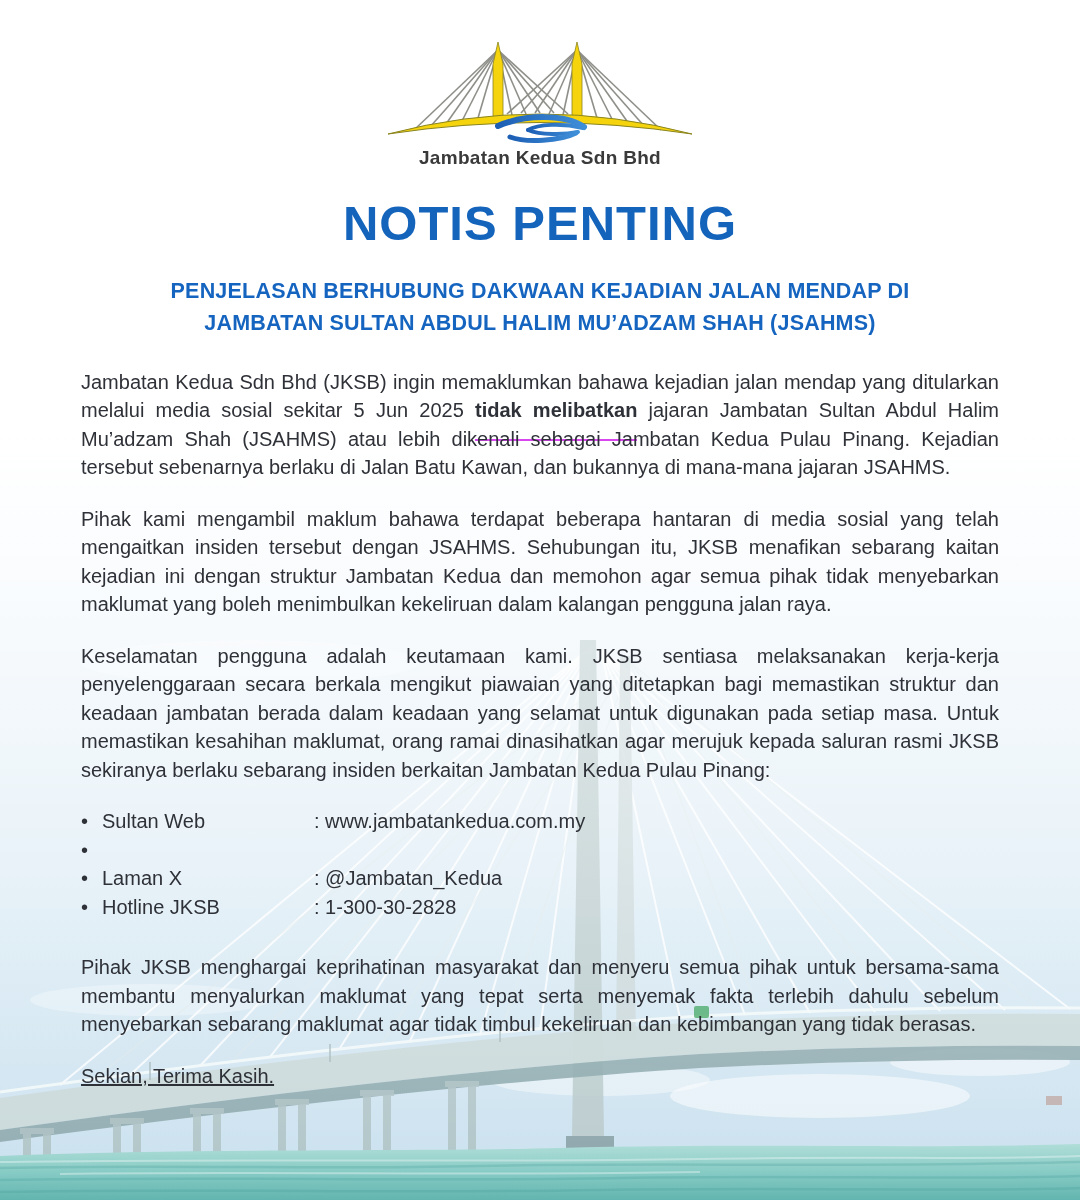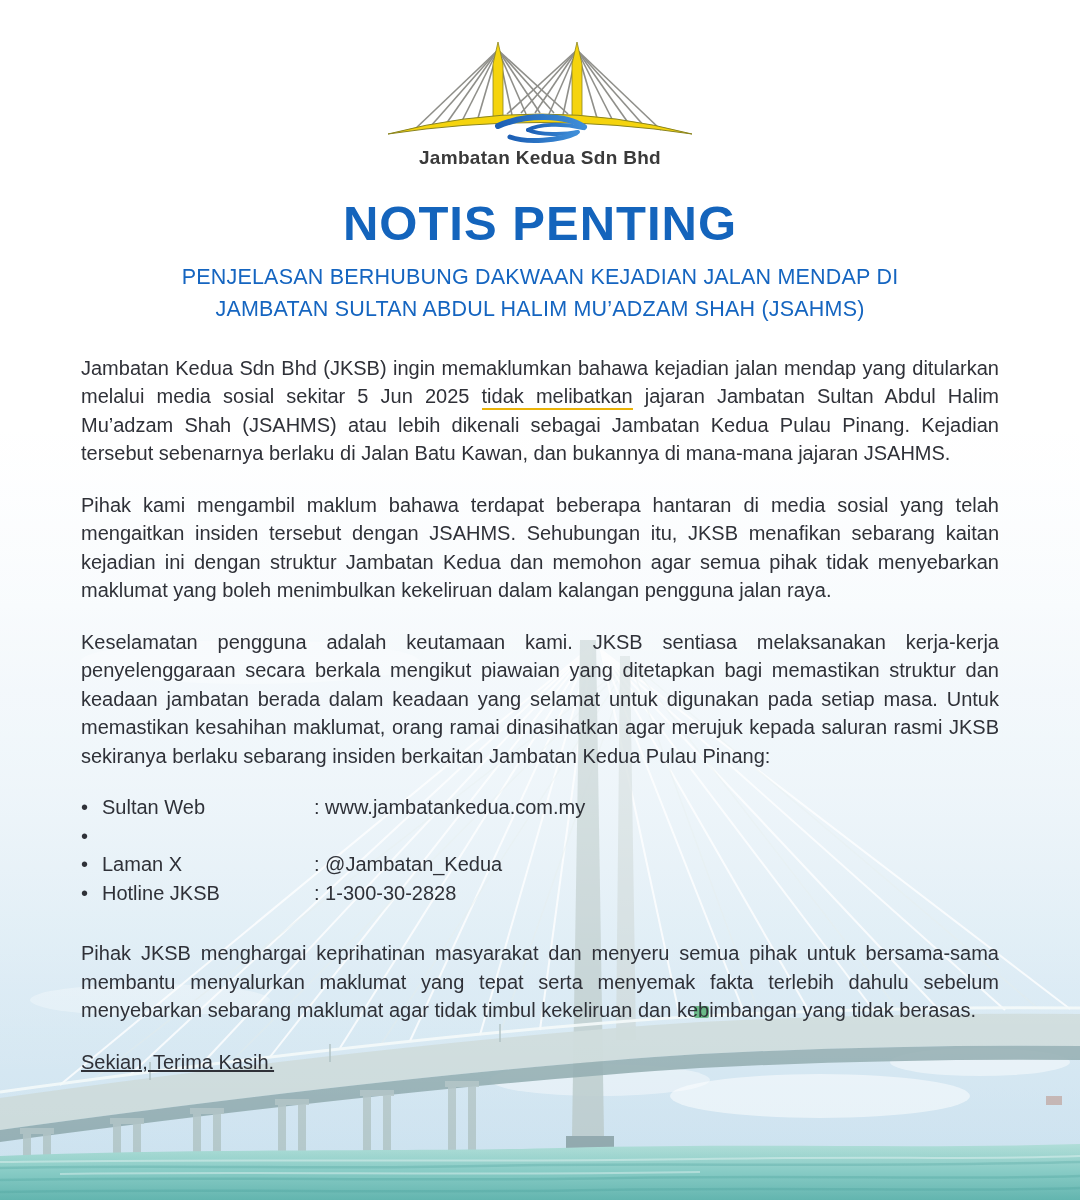--- a/index.html
+++ b/index.html
@@ -17,32 +17,32 @@
     font-size:19px;font-weight:bold;color:#3a3a3a;
     letter-spacing:.3px;margin-top:1px;
   }
 
   .title{
     margin:30px 0 0;text-align:center;
     color:#1464bc;font-size:49px;font-weight:800;
     letter-spacing:1px;line-height:1;
   }
   .subtitle{
-    margin:13px 0 0;text-align:center;
-    color:#1565c0;font-size:21.5px;font-weight:normal;
+    margin:27px 0 0;text-align:center;
+    color:#1565c0;font-size:21.5px;font-weight:bold;
     line-height:1.5;letter-spacing:.2px;
   }
 
   .body-copy{margin-top:28px;}
   .body-copy p{
     margin:0 0 23px;font-size:20px;line-height:28.5px;
     color:#2f3138;text-align:justify;
   }
   .emph{
-    font-weight:normal;border-bottom:2px solid #eab308;padding-bottom:1px;
+    font-weight:bold;border-bottom:2px solid #d946ef;padding-bottom:18px;
   }
   .contacts{
     list-style:none;margin:2px 0 32px;padding:0;
     font-size:20px;line-height:28.5px;color:#2f3138;
   }
   .contacts li{display:flex;}
   .contacts .dot{width:21px;flex:none;color:#2f3138;}
   .contacts .lbl{width:212px;flex:none;}
   .contacts .val{flex:1;}
   .closing{margin-top:34px;text-decoration:underline;}

